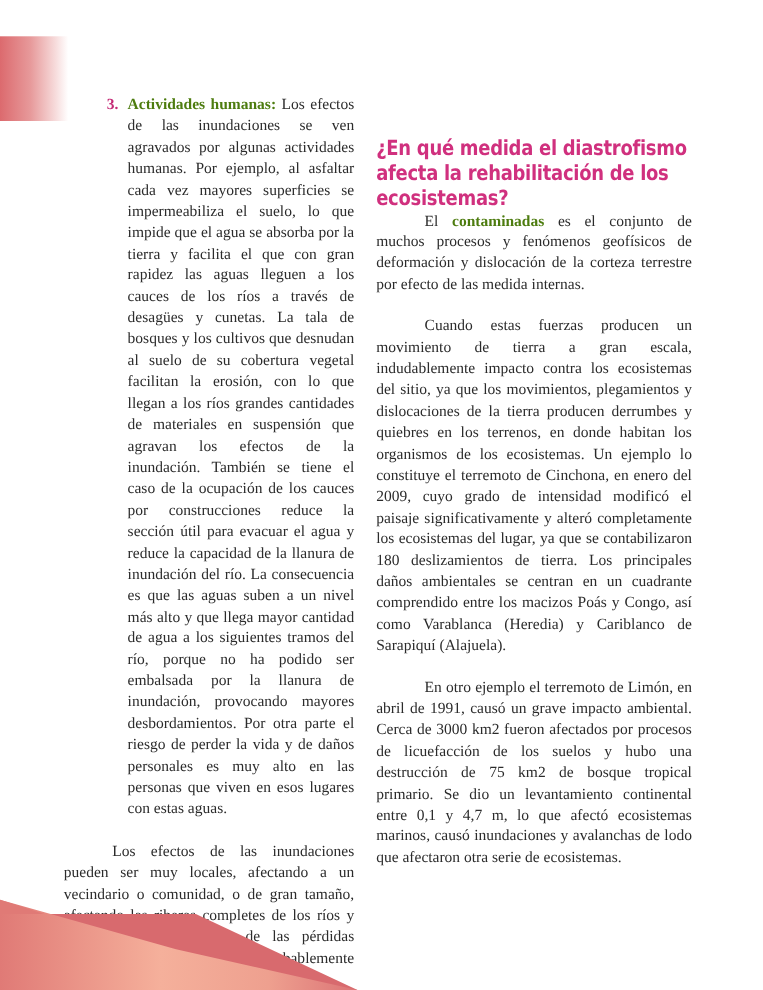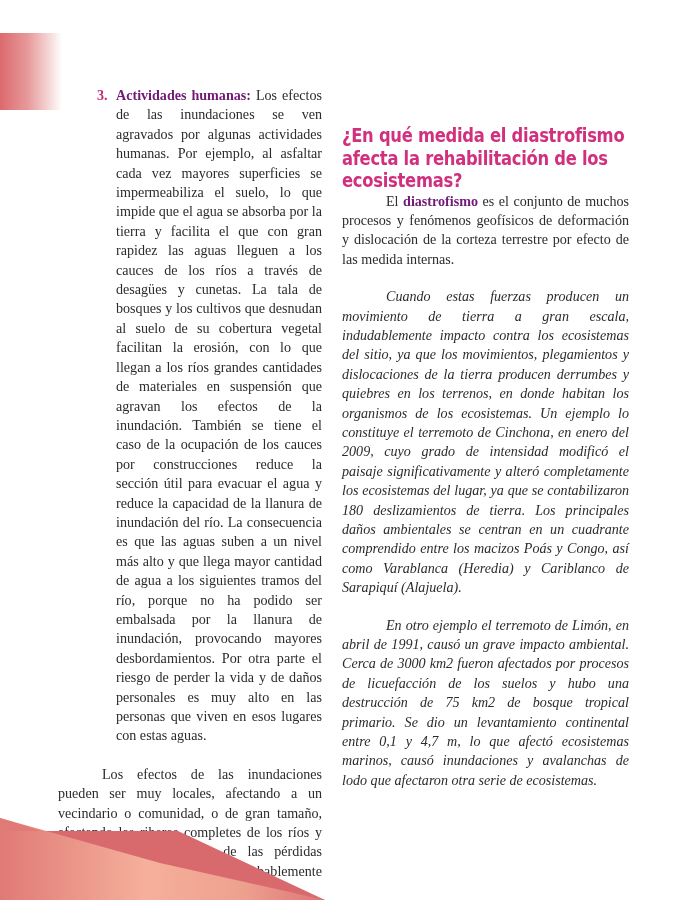--- a/index.html
+++ b/index.html
@@ -16,25 +16,25 @@
   .col {
     position: absolute; top: 76px;
     font-size: 14.1px; line-height: 19.4px; text-align: justify;
   }
   .col p { margin: 0; }
   .col-left { left: 58px; width: 264px; }
   .col-right { left: 342px; width: 287px; }
   .cont { padding-left: 58px; }
   .list-item { margin-top: 10px !important; padding-left: 58px; position: relative; }
   .list-num { position: absolute; left: 39px; top: 0; color: #c42a76; font-weight: bold; }
-  .bold-pink { color: #701a75; font-weight: bold; }
+  .bold-pink { color: #4d7c0f; font-weight: bold; }
   .indent { text-indent: 44px; }
   .gap-lg { margin-top: 19px !important; }
   .gap-xl { margin-top: 48px !important; }
-  .gap-md { margin-top: 18px !important; font-style: italic; }
+  .gap-md { margin-top: 18px !important; }
   .section-heading {
     margin: 0; padding: 0;
     font-family: "DejaVu Sans", "Liberation Sans", sans-serif;
     font-weight: bold; font-size: 19px; line-height: 22.5px;
     color: #d0307e; letter-spacing: -0.3px; text-align: left;
     transform: scaleX(0.86); transform-origin: left top; width: 340px;
   }
   .footer { position: absolute; left: 0; top: 800px; width: 694px; height: 100px; }
   .footer svg { position: absolute; left: 0; top: 0; }
 </style>
@@ -46,21 +46,21 @@
 <div class="col col-left">
   <p class="list-item">
     <span class="list-num">3.</span><span class="bold-pink">Actividades humanas:</span><span> Los efectos de las inundaciones se ven agravados por algunas actividades humanas. Por ejemplo, al asfaltar cada vez mayores superficies se impermeabiliza el suelo, lo que impide que el agua se absorba por la tierra y facilita el que con gran rapidez las aguas lleguen a los cauces de los ríos a través de desagües y cunetas. La tala de bosques y los cultivos que desnudan al suelo de su cobertura vegetal facilitan la erosión, con lo que llegan a los ríos grandes cantidades de materiales en suspensión que agravan los efectos de la inundación. También se tiene el caso de la ocupación de los cauces por construcciones reduce la sección útil para evacuar el agua y reduce la capacidad de la llanura de inundación del río. La consecuencia es que las aguas suben a un nivel más alto y que llega mayor cantidad de agua a los siguientes tramos del río, porque no ha podido ser embalsada por la llanura de inundación, provocando mayores desbordamientos. Por otra parte el riesgo de perder la vida y de daños personales es muy alto en las personas que viven en esos lugares con estas aguas.</span>
   </p>
   <p class="indent gap-lg">Los efectos de las inundaciones pueden ser muy locales, afectando a un vecindario o comunidad, o de gran tamaño, afectando las riberas completes de los ríos y varias ciudades. Además de las pérdidas materiales, las aguas muy probablemente estén contaminadas con</p>
 </div>
 
 <div class="col col-right">
   <h2 class="section-heading gap-xl">¿En qué medida el diastrofismo afecta la rehabilitación de los ecosistemas?</h2>
   <p class="indent">
-    <span>El </span><span class="bold-pink">diastrofismo</span><span> es el conjunto de muchos procesos y fenómenos geofísicos de deformación y dislocación de la corteza terrestre por efecto de las medida internas.</span>
+    <span>El </span><span class="bold-pink">contaminadas</span><span> es el conjunto de muchos procesos y fenómenos geofísicos de deformación y dislocación de la corteza terrestre por efecto de las medida internas.</span>
   </p>
   <p class="indent gap-md">Cuando estas fuerzas producen un movimiento de tierra a gran escala, indudablemente impacto contra los ecosistemas del sitio, ya que los movimientos, plegamientos y dislocaciones de la tierra producen derrumbes y quiebres en los terrenos, en donde habitan los organismos de los ecosistemas. Un ejemplo lo constituye el terremoto de Cinchona, en enero del 2009, cuyo grado de intensidad modificó el paisaje significativamente y alteró completamente los ecosistemas del lugar, ya que se contabilizaron 180 deslizamientos de tierra. Los principales daños ambientales se centran en un cuadrante comprendido entre los macizos Poás y Congo, así como Varablanca (Heredia) y Cariblanco de Sarapiquí (Alajuela).</p>
   <p class="indent gap-md">En otro ejemplo el terremoto de Limón, en abril de 1991, causó un grave impacto ambiental. Cerca de 3000 km2 fueron afectados por procesos de licuefacción de los suelos y hubo una destrucción de 75 km2 de bosque tropical primario. Se dio un levantamiento continental entre 0,1 y 4,7 m, lo que afectó ecosistemas marinos, causó inundaciones y avalanchas de lodo que afectaron otra serie de ecosistemas.</p>
 </div>
 
 <div class="footer">
   <svg width="694" height="100" viewBox="0 0 694 100">
     <defs>
       <linearGradient id="peachGrad" x1="0" y1="0" x2="1" y2="0">
         <stop offset="0" stop-color="#e07a76"></stop>

